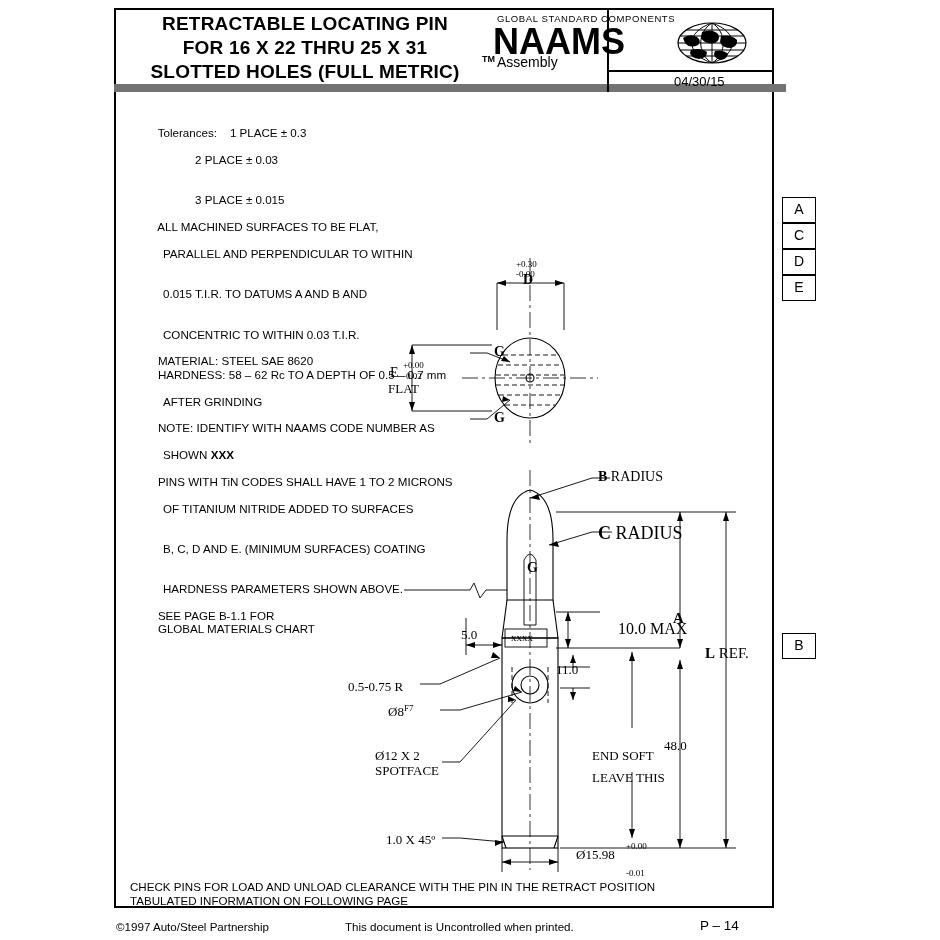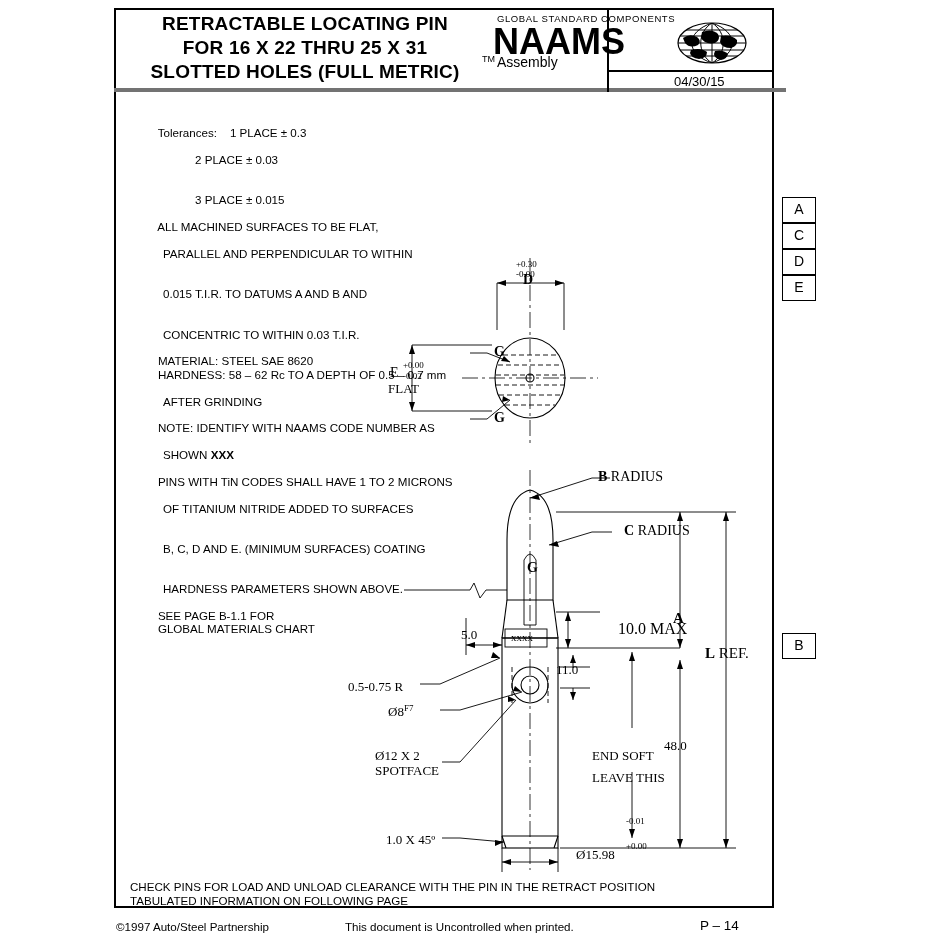--- a/index.html
+++ b/index.html
@@ -28,40 +28,40 @@
     border: 2px solid #000;
     box-sizing: border-box;
   }
   
   .titleblock {
     position: absolute;
     left: 114px;
     top: 8px;
     width: 672px;
     height: 84px;
-    border-bottom: 4px solid #737373;
+    border-bottom: 8px solid #737373;
     box-sizing: border-box;
   }
   .title-left {
     position: absolute;
     left: 6px;
     top: 4px;
     width: 370px;
     text-align: center;
     font-weight: bold;
     font-size: 19px;
     line-height: 24px;
     letter-spacing: 0.2px;
   }
   .tm {
     position: absolute;
     left: 368px;
     top: 46px;
     font-size: 9px;
-    font-weight: normal;
+    font-weight: bold;
   }
   .gsc {
     position: absolute;
     left: 383px;
     top: 5px;
     font-size: 9.5px;
     letter-spacing: 0.6px;
   }
   .naams {
     position: absolute;
@@ -393,21 +393,21 @@
   <div class="lbl sm" style="left:516px; top:269px;">-0.00</div>
   <div class="lbl big" style="left:523px; top:272px;">D</div>
   <div class="lbl big" style="left:494px; top:344px;">G</div>
   <div class="lbl big" style="left:494px; top:410px;">G</div>
   <div class="lbl" style="left:390px; top:365px; font-size:14px;">E</div>
   <div class="lbl sm" style="left:403px; top:360px;">+0.00</div>
   <div class="lbl sm" style="left:403px; top:371px;">-0.02</div>
   <div class="lbl" style="left:388px; top:381px; font-size:13px;">FLAT</div>
 
   <div class="lbl" style="left:598px; top:469px; font-size:14px;"><span class="bold">B</span><span> RADIUS</span></div>
-  <div class="lbl" style="left:624px; top:523px; font-size:14px;"><span class="bold">C</span><span> RADIUS</span></div>
+  <div class="lbl" style="left:598px; top:523px; font-size:18px;"><span class="bold">C</span><span> RADIUS</span></div>
   <div class="lbl big" style="left:527px; top:560px;">G</div>
 
   <div class="lbl" style="left:461px; top:627px; font-size:13px;">5.0</div>
   <div class="lbl" style="left:511px; top:631px; font-size:11px;">xxxx</div>
   <div class="lbl" style="left:586px; top:620px; font-size:16px;margin-left:32px;">10.0 MAX</div>
   <div class="lbl big" style="left:673px; top:610px; font-size:15px;">A</div>
   <div class="lbl" style="left:705px; top:645px; font-size:15px;"><span class="bold">L</span><span> REF.</span></div>
 
   <div class="lbl" style="left:556px; top:662px; font-size:13px;">11.0</div>
   <div class="lbl" style="left:348px; top:679px; font-size:13px;text-align:right;">0.5-0.75 R</div>
@@ -415,21 +415,21 @@
   <div class="lbl" style="left:375px; top:748px; font-size:13px;">Ø12 X 2</div>
   <div class="lbl" style="left:375px; top:763px; font-size:13px;">SPOTFACE</div>
 
   <div class="lbl" style="left:592px; top:770px; font-size:13px;">LEAVE THIS</div>
   <div class="lbl" style="left:592px; top:748px; font-size:13px;">END SOFT</div>
   <div class="lbl" style="left:664px; top:738px; font-size:13px;">48.0</div>
 
   <div class="lbl" style="left:386px; top:832px; font-size:13px;">1.0 X 45º</div>
   <div class="lbl" style="left:576px; top:847px; font-size:13px;">Ø15.98</div>
   <div class="lbl sm" style="left:626px; top:841px;">+0.00</div>
-  <div class="lbl sm" style="left:626px; top:816px;">-0.01</div>
+  <div class="lbl sm" style="left:626px; top:868px;">-0.01</div>
 
   <div class="bottom-note1">CHECK PINS FOR LOAD AND UNLOAD CLEARANCE WITH THE PIN IN THE RETRACT POSITION</div>
   <div class="bottom-note2">TABULATED INFORMATION ON FOLLOWING PAGE</div>
   <div class="foot-left">©1997 Auto/Steel Partnership</div>
   <div class="foot-center">This document is Uncontrolled when printed.</div>
   <div class="foot-right">P – 14</div>
 
 </div>
 
 </body></html>

